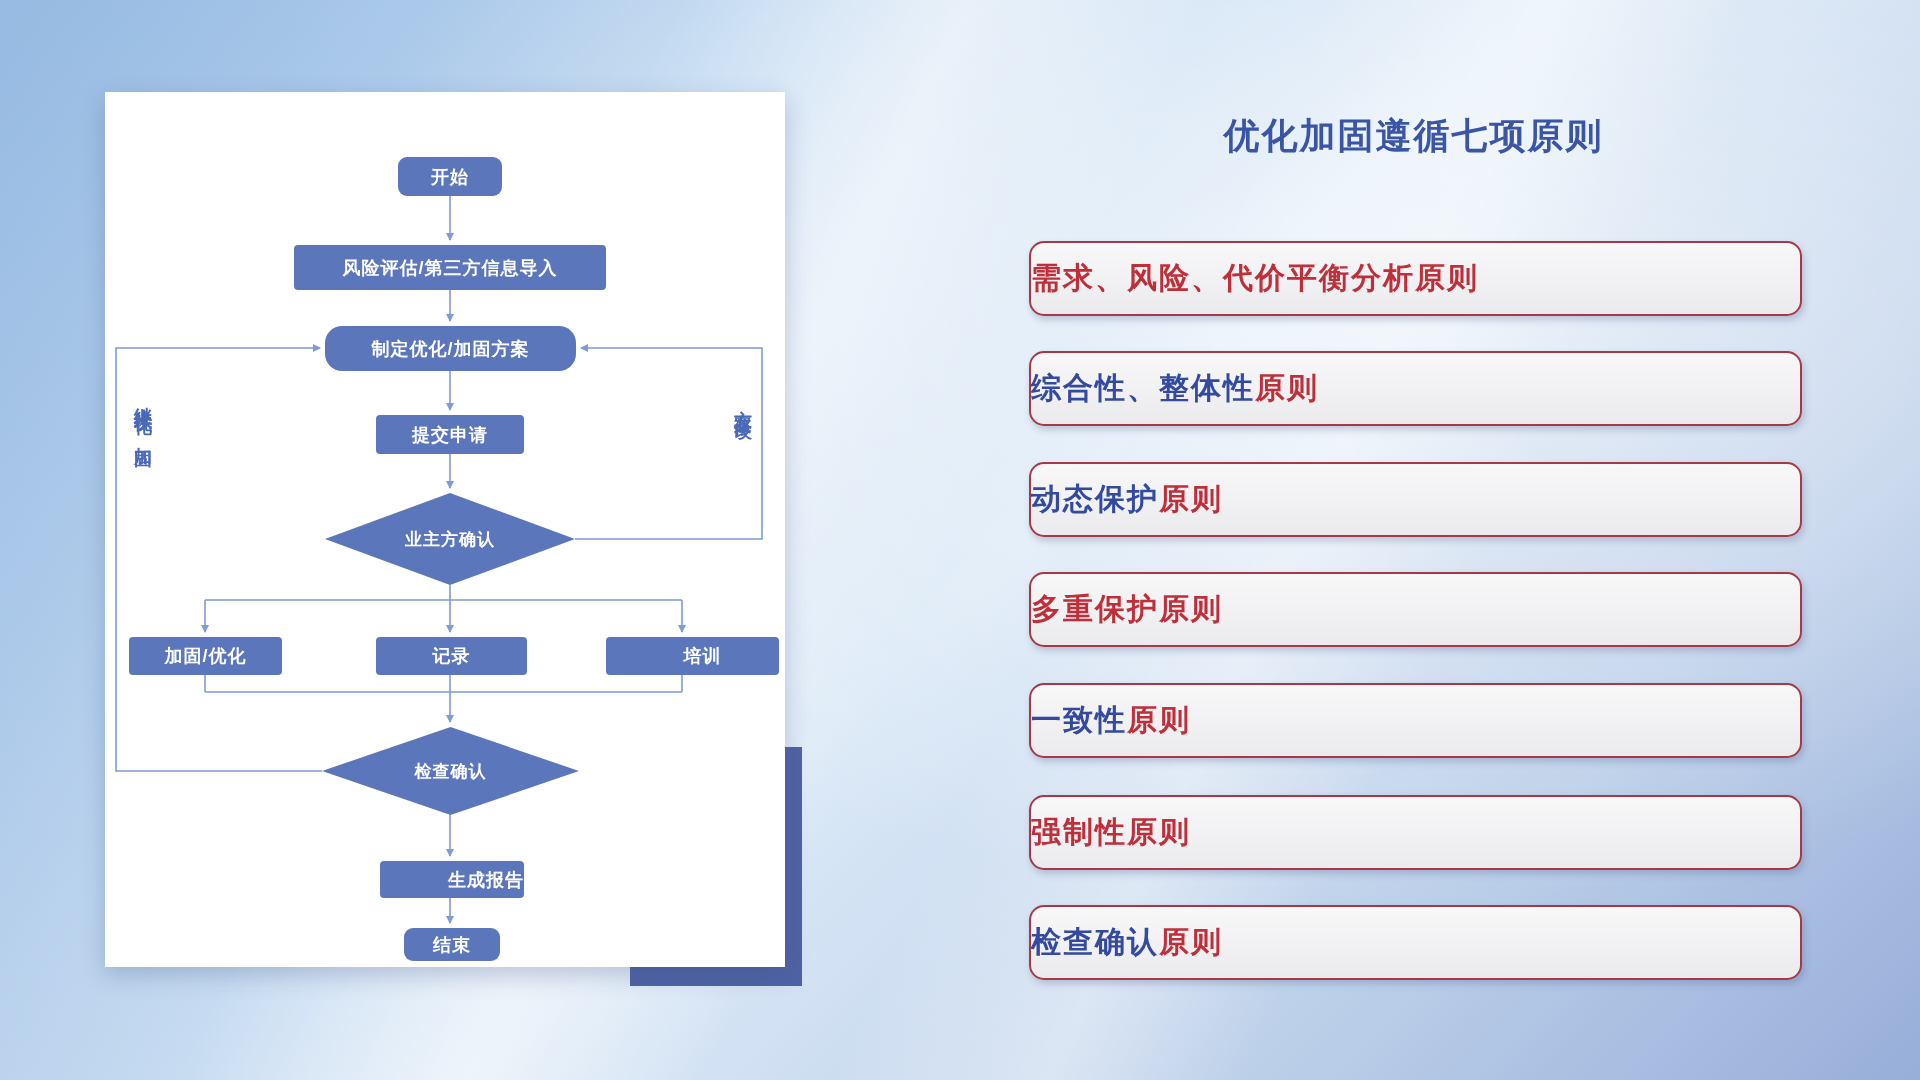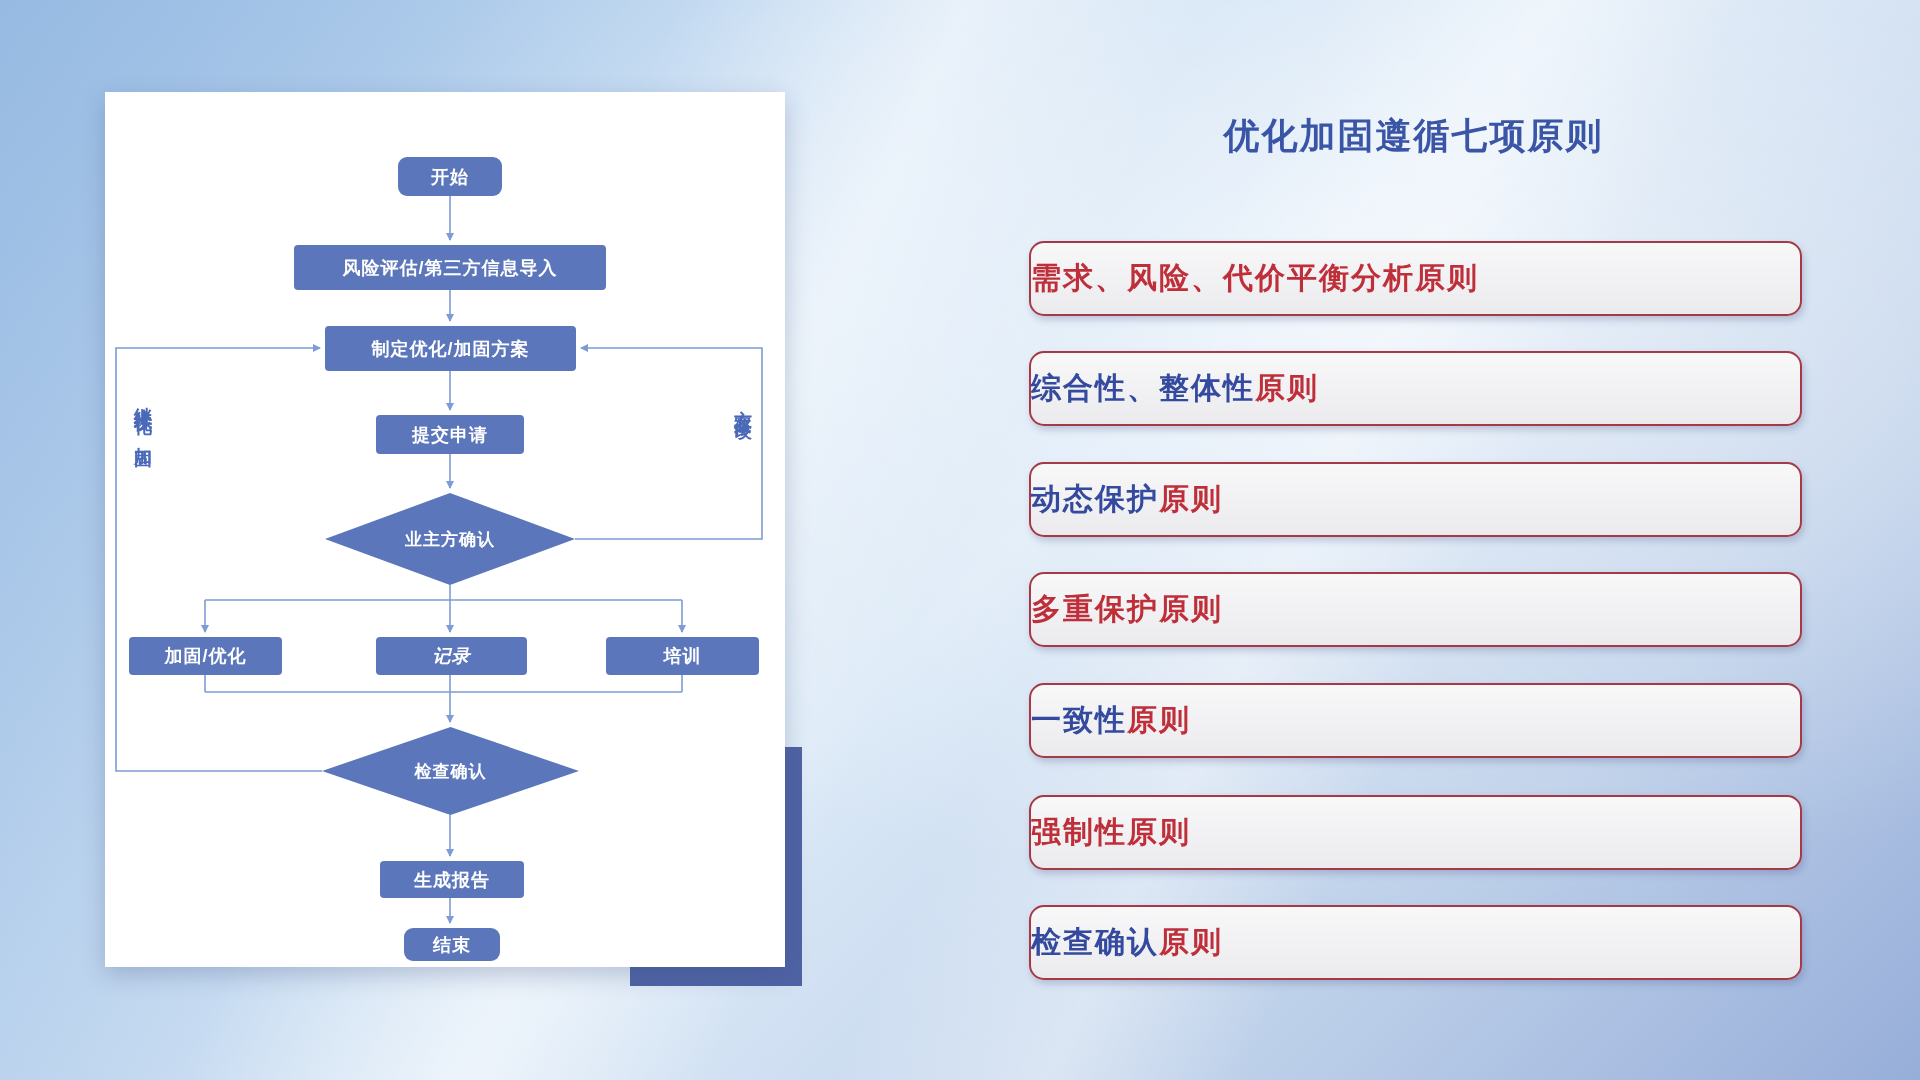--- a/index.html
+++ b/index.html
@@ -103,49 +103,49 @@
     </svg>
 
     <div class="fc-node fc-terminal" style="left:293px;top:65px;width:104px;height:39px;align-items:center;">
       <span>开始</span>
     </div>
 
     <div class="fc-node" style="left:189px;top:153px;width:312px;height:45px;">
       <span>风险评估/第三方信息导入</span>
     </div>
 
-    <div class="fc-node" style="left:220px;top:234px;width:251px;height:45px;">
+    <div class="fc-node" style="left:220px;top:234px;width:251px;height:45px;border-radius:17px;">
       <span>制定优化/加固方案</span>
     </div>
 
     <div class="fc-node" style="left:271px;top:323px;width:148px;height:39px;">
       <span>提交申请</span>
     </div>
 
     <div class="fc-node fc-diamond" style="left:220px;top:401px;width:250px;height:92px;">
       <span>业主方确认</span>
     </div>
 
     <div class="fc-node" style="left:24px;top:545px;width:153px;height:38px;">
       <span>加固/优化</span>
     </div>
 
-    <div class="fc-node" style="left:271px;top:545px;width:151px;height:38px;font-style:italic;">
+    <div class="fc-node" style="left:271px;top:545px;width:151px;height:38px;">
       <span>记录</span>
     </div>
 
-    <div class="fc-node" style="left:501px;top:545px;width:153px;height:38px;">
+    <div class="fc-node" style="left:501px;top:545px;width:153px;height:38px;padding-left:20px;">
       <span>培训</span>
     </div>
 
     <div class="fc-node fc-diamond" style="left:217px;top:635px;width:257px;height:88px;">
       <span>检查确认</span>
     </div>
 
-    <div class="fc-node" style="left:275px;top:769px;width:144px;height:37px;">
+    <div class="fc-node" style="left:275px;top:769px;width:144px;height:37px;justify-content:flex-end;">
       <span>生成报告</span>
     </div>
 
     <div class="fc-node fc-terminal" style="left:299px;top:836px;width:96px;height:33px;">
       <span>结束</span>
     </div>
 
     <div class="fc-vlabel" style="left:26px;top:300px;height:170px;">继续优化/加固</div>
 
     <div class="fc-vlabel" style="left:626px;top:304px;height:120px;">方案修改</div>

